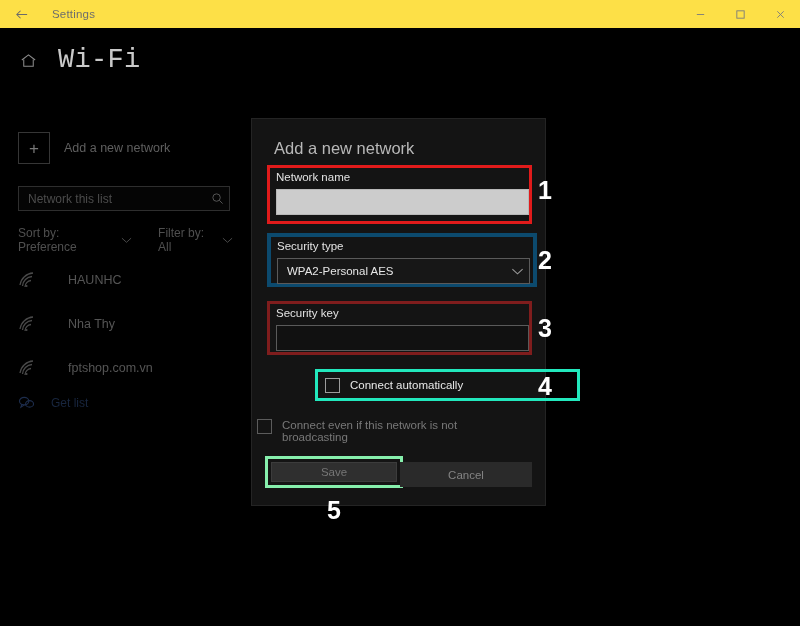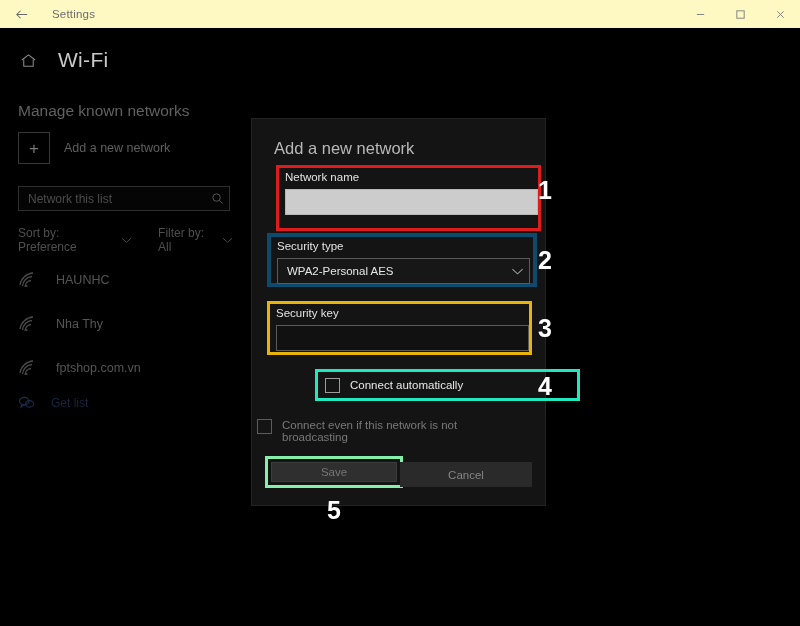--- a/index.html
+++ b/index.html
@@ -15,21 +15,21 @@
     color: #d6d6d6;
     position: relative;
   }
 
   
   #titlebar {
     position: absolute;
     top: 0; left: 0;
     width: 800px;
     height: 28px;
-    background: #fef9c3;
+    background: #fde047;
     display: flex;
     align-items: center;
   }
   #titlebar .back-arrow {
     width: 42px;
     height: 28px;
     display: flex;
     align-items: center;
     justify-content: center;
     color: #6a6a6a;
@@ -64,24 +64,25 @@
     width: 24px;
     height: 24px;
     margin-left: 16px;
     display: flex;
     align-items: center;
     justify-content: center;
     color: #8a8a8a;
   }
   #page-header .h1 {
     margin-left: 18px;
-    font-size: 21px;
+    font-size: 27px;
     color: #c9c9c9;
     font-weight: 400;
     letter-spacing: .3px;
+    font-family: Liberation Mono, monospace;
   }
 
   
   #left-panel {
     position: absolute;
     top: 90px; left: 0;
     width: 250px;
     height: 536px;
   }
   #subtitle {
@@ -161,21 +162,21 @@
     height: 44px;
   }
   .net-row .wifi-icon {
     width: 30px;
     display: flex;
     align-items: center;
     justify-content: center;
     color: #4a4a4a;
   }
   .net-row .net-name {
-    margin-left: 12px;
+    margin-left: 24px;
     font-size: 12.5px;
     color: #555555;
   }
 
   #get-help {
     position: absolute;
     top: 305px; left: 18px;
     display: flex;
     align-items: center;
   }
@@ -205,23 +206,23 @@
   }
 
   .field-label {
     font-size: 11.5px;
     color: #e2e2e2;
   }
 
   
   #grp-network-name {
     position: absolute;
-    left: 24px; top: 46px;
+    left: 15px; top: 46px;
     width: 265px;
-    height: 66px;
+    height: 59px;
     box-sizing: border-box;
     border: 3px solid #e01b1b;
   }
   #grp-network-name .field-label { position:absolute; top:3px; left:6px; }
   #network-name-input {
     position: absolute;
     left: 6px; top: 21px;
     width: 253px;
     height: 26px;
     background: #cccccc;
@@ -264,21 +265,21 @@
     color: #9a9a9a;
   }
 
   
   #grp-security-key {
     position: absolute;
     left: 15px; top: 182px;
     width: 265px;
     height: 54px;
     box-sizing: border-box;
-    border: 3px solid #eab308;
+    border: 3px solid #7f1d1d;
   }
   #grp-security-key .field-label { position:absolute; top:3px; left:6px; }
   #security-key-input {
     position: absolute;
     left: 6px; top: 21px;
     width: 253px;
     height: 26px;
     background: #111111;
     border: 1px solid #5a5a5a;
     box-sizing: border-box;
@@ -407,21 +408,20 @@
     <svg width="19" height="19" viewBox="0 0 20 20" fill="none" stroke="currentColor" stroke-width="1.1">
       <path d="M3 9.5 L10 4 L17 9.5"></path>
       <path d="M5 9 V16 H15 V9"></path>
     </svg>
   </div>
   <div class="h1">Wi-Fi</div>
 </div>
 
 <div id="left-panel">
 
-  <div id="subtitle">Manage known networks</div>
 
   <div id="add-network-row">
     <div class="plus-box">
       <span>+</span>
     </div>
     <div class="label">Add a new network</div>
   </div>
 
   <div id="search-box">
     <div class="ph">Network this list</div>

